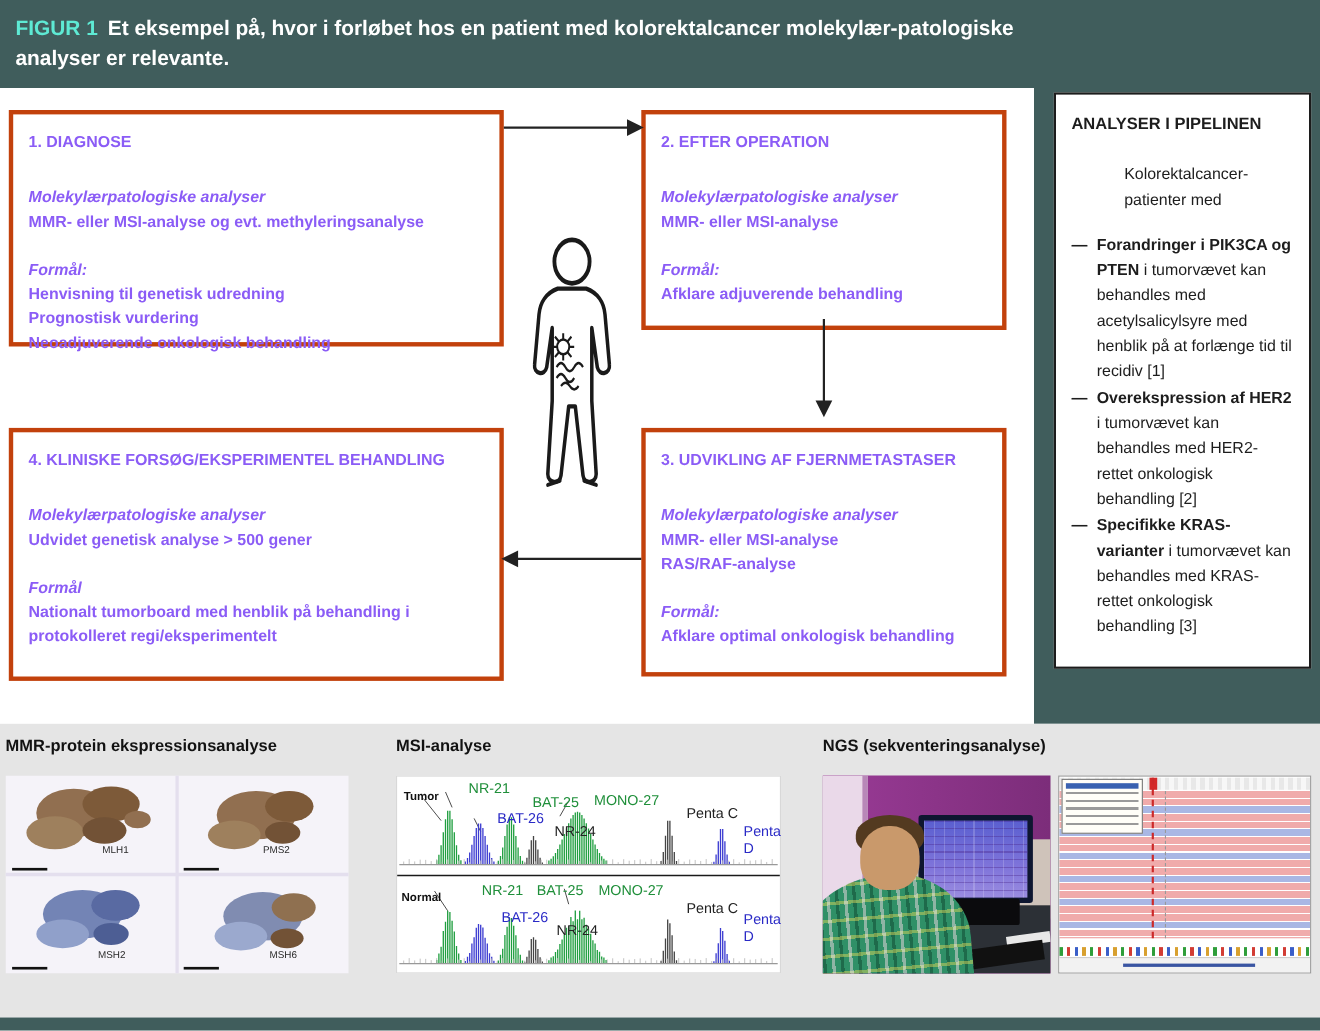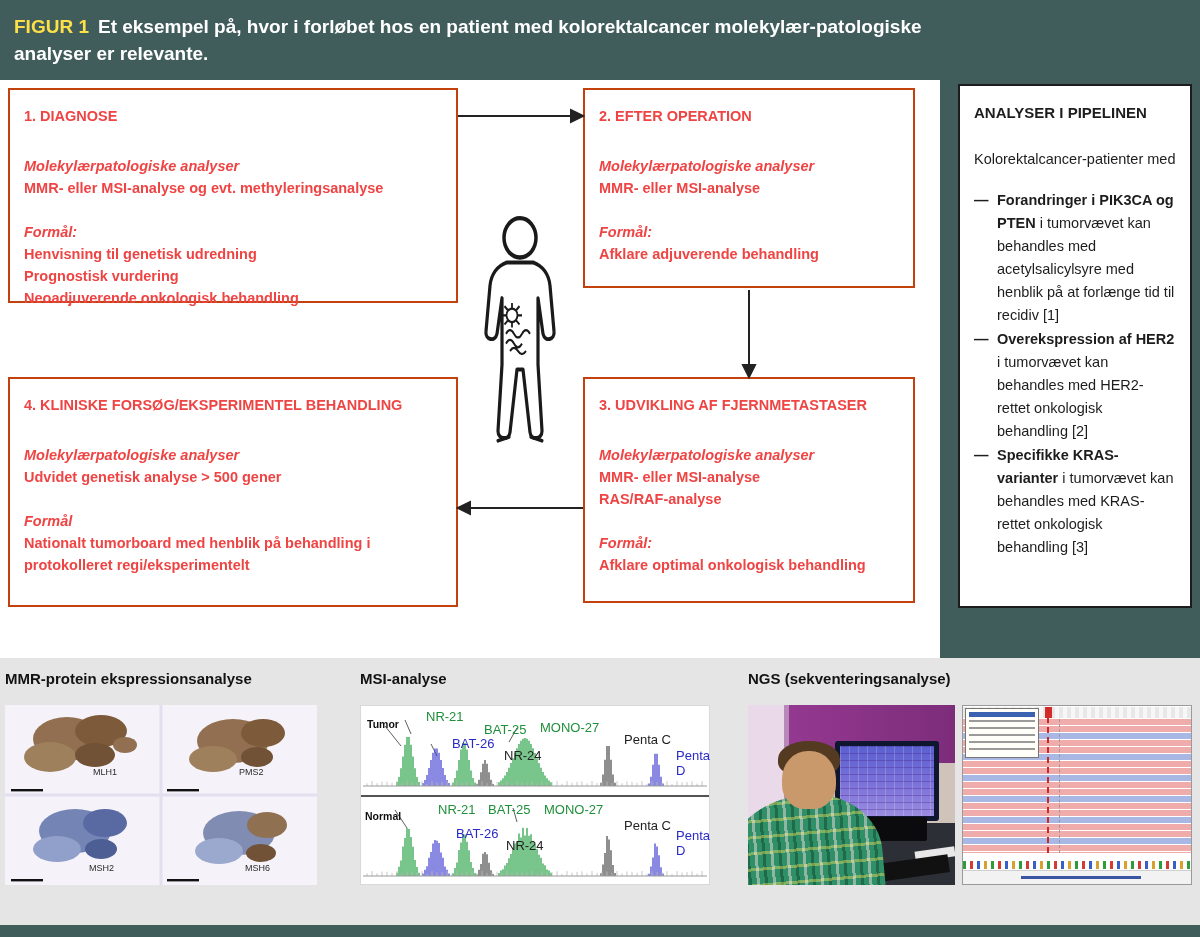--- a/index.html
+++ b/index.html
@@ -2,38 +2,38 @@
 <html><head>
 <meta charset="utf-8">
 <style>
   html,body{margin:0;padding:0;}
   body{font-family:"Liberation Sans", sans-serif; background:#ffffff;}
   .page{position:relative; width:1200px; height:937px; background:#ffffff; overflow:hidden;}
 
   
   .banner{position:absolute; left:0; top:0; width:1200px; height:80px; background:#405d5c;}
   .banner-text{margin:0; padding:13px 0 0 14px; max-width:920px; font-size:19px; line-height:27px; font-weight:bold; color:#ffffff;}
-  .figur-label{color:#fde047; margin-right:9px;}
+  .figur-label{color:#5eead4; margin-right:9px;}
   .right-col{position:absolute; left:940px; top:80px; width:260px; height:578px; background:#405d5c;}
   .bottom-bar{position:absolute; left:0; top:925px; width:1200px; height:12px; background:#405d5c;}
 
   
-  .fbox{position:absolute; background:#fff; border:2px solid #c2410c; padding:15px 13px 10px 14px; color:#ef4444; font-size:14.5px; line-height:22px; font-weight:bold; box-sizing:border-box;}
+  .fbox{position:absolute; background:#fff; border:4px solid #c2410c; padding:15px 13px 10px 14px; color:#8b5cf6; font-size:14.5px; line-height:22px; font-weight:bold; box-sizing:border-box;margin-top:12px;}
   .fbox-title{margin-bottom:28px;}
   .fbox-label{font-style:italic;}
   .gap{margin-top:22px;}
   .box1{left:8px; top:88px; width:450px; height:215px;}
   .box2{left:583px; top:88px; width:332px; height:200px;}
   .box3{left:583px; top:377px; width:332px; height:226px;}
   .box4{left:8px; top:377px; width:450px; height:230px;}
 
   
   .pipeline-box{position:absolute; left:958px; top:84px; width:234px; height:524px; background:#fff; border:2px solid #1c1c1c; box-sizing:border-box; padding:15px 14px; color:#1d1d1d; font-size:14.5px; line-height:23px;}
   .pipeline-title{font-weight:bold; font-size:15px; margin-bottom:24px;}
-  .pipeline-intro{margin-bottom:18px;}
+  .pipeline-intro{margin-bottom:18px;margin-left:48px;}
   .pipe-item{position:relative; padding-left:23px; margin-bottom:1px;}
   .pipe-dash{position:absolute; left:0; top:0; font-weight:bold;}
   .seg-bold{font-weight:bold;margin-top:48px;}
   .seg-bold-italic{font-weight:bold; }
 
   .arrows-svg{position:absolute; left:0; top:0; pointer-events:none;}
   .person-svg{position:absolute; left:460px; top:212px; pointer-events:none;}
 
   
   .bottom-section{position:absolute; left:0; top:658px; width:1200px; height:267px; background:#e5e5e5;}

